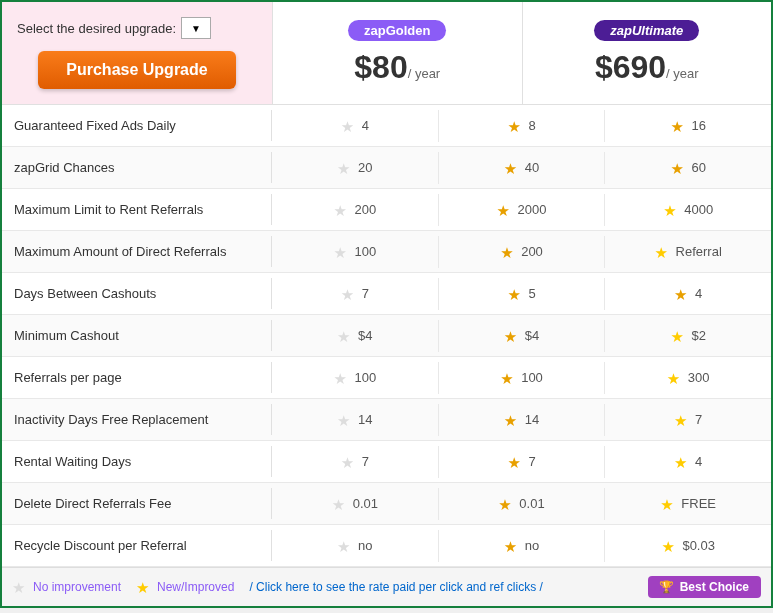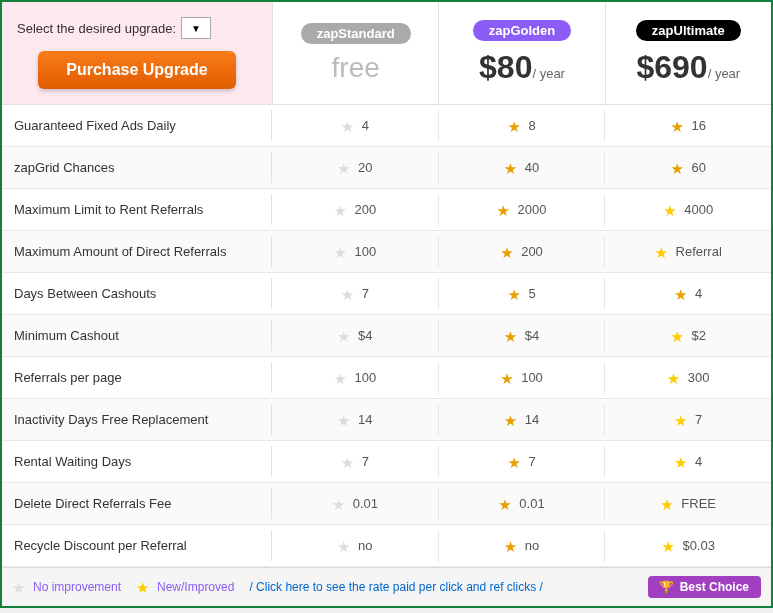--- a/index.html
+++ b/index.html
@@ -73,21 +73,21 @@
       border-radius: 12px;
       padding: 3px 16px;
       font-size: 13px;
       font-weight: bold;
       color: #fff;
       margin-bottom: 8px;
     }
     
     .badge-standard { background: #aaa; }
     .badge-golden { background: #8b5cf6; }
-    .badge-ultimate { background: #000000; }
+    .badge-ultimate { background: #4c1d95; font-style: italic; }
     
     .plan-price-free {
       font-size: 28px;
       color: #bbb;
       font-weight: normal;
     }
     
     .plan-price-amount {
       font-size: 32px;
       font-weight: bold;
@@ -202,24 +202,20 @@
     <div class="select-panel">
       <div class="select-wrapper">
         <span class="select-label">Select the desired upgrade:</span>
         <div class="select-dropdown">
           <span>▼</span>
         </div>
       </div>
       <button class="purchase-btn">Purchase Upgrade</button>
     </div>
 
-    <div class="plan-header">
-      <span class="plan-badge badge-standard">zapStandard</span>
-      <span class="plan-price-free">free</span>
-    </div>
 
     <div class="plan-header">
       <span class="plan-badge badge-golden">zapGolden</span>
       <div>
         <span class="plan-price-amount">$80</span><span class="plan-price-period">/ year</span>
       </div>
     </div>
 
     <div class="plan-header">
       <span class="plan-badge badge-ultimate">zapUltimate</span>

